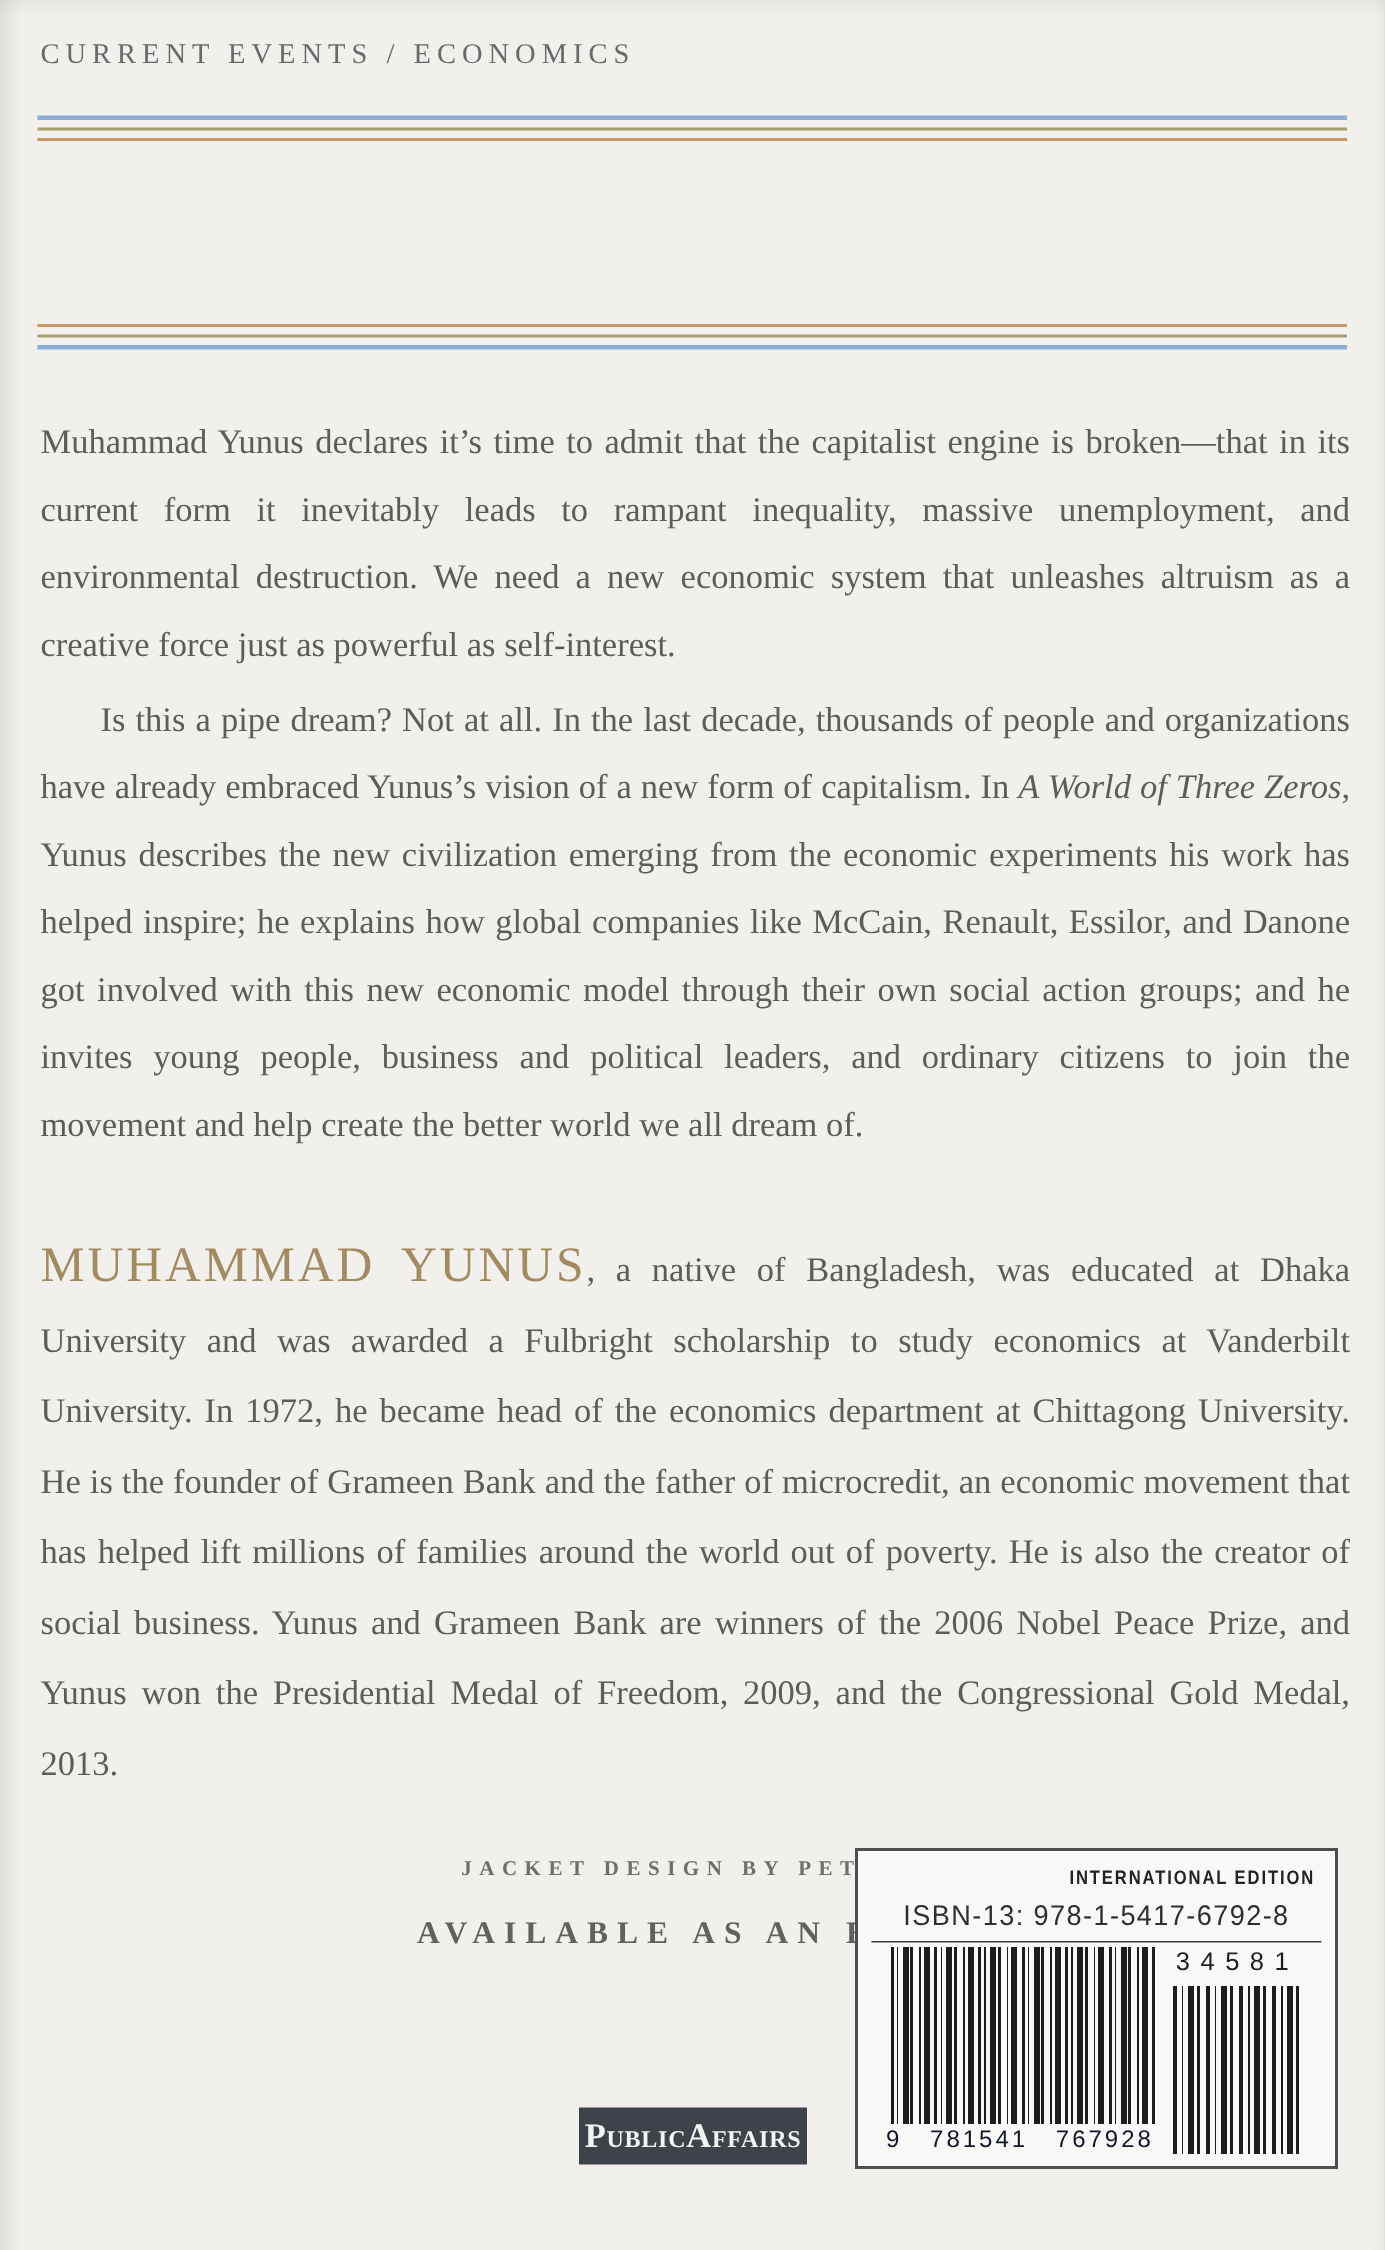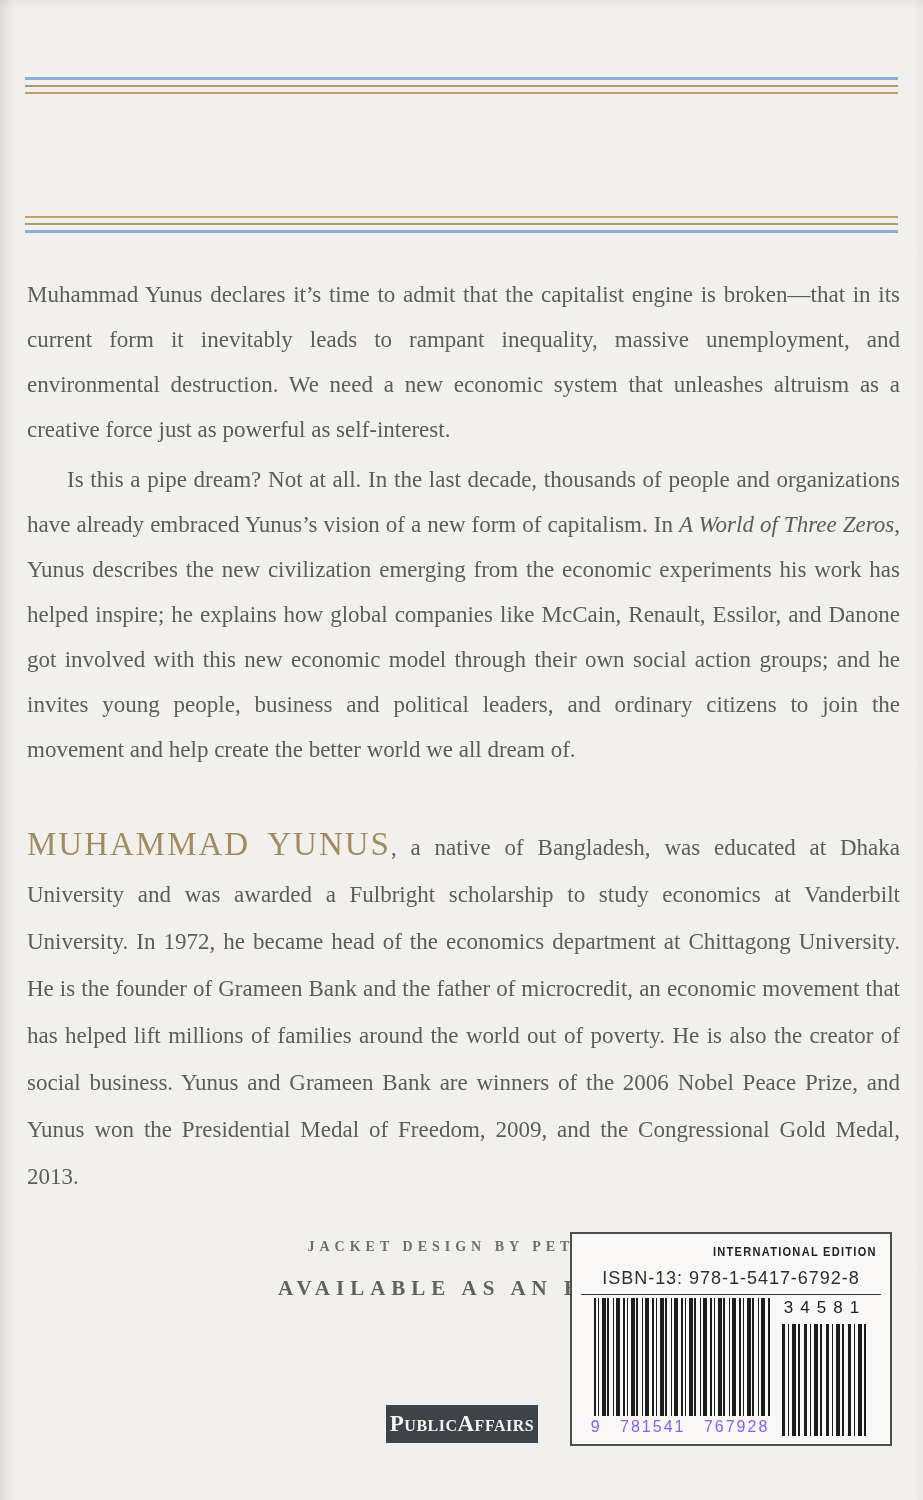--- a/index.html
+++ b/index.html
@@ -82,33 +82,34 @@
     left:210px;top:90px;width:84px;height:112px;
     background:repeating-linear-gradient(90deg,
       #1d1d1d 0 3px,rgba(0,0,0,0) 3px 6px,
       #1d1d1d 6px 7px,rgba(0,0,0,0) 7px 10px,
       #1d1d1d 10px 14px,rgba(0,0,0,0) 14px 16px,
       #1d1d1d 16px 18px,rgba(0,0,0,0) 18px 22px);
   }
   .ean-digits{
     position:absolute;left:6px;top:184px;width:204px;text-align:center;
     font-family:"Liberation Sans","DejaVu Sans",sans-serif;
-    font-size:16px;color:#8b5cf6;letter-spacing:2px;word-spacing:12px;white-space:nowrap;
+    font-size:16px;color:#0f172a;letter-spacing:2px;word-spacing:12px;white-space:nowrap;
   }
   .price{
     position:absolute;left:210px;top:64px;width:86px;text-align:center;
     font-family:"Liberation Sans","DejaVu Sans",sans-serif;
     font-size:17px;color:#1e1e1e;letter-spacing:7px;white-space:nowrap;
   }
 </style>
 </head>
 <body>
 
 <div class="page">
 
+  <div class="category">CURRENT EVENTS / ECONOMICS</div>
 
   <div class="rules rules-top">
     <div class="rule rule-blue"></div>
     <div class="rule rule-olive"></div>
     <div class="rule rule-tan"></div>
   </div>
 
 
   <div class="rules rules-bottom">
     <div class="rule rule-tan"></div>

